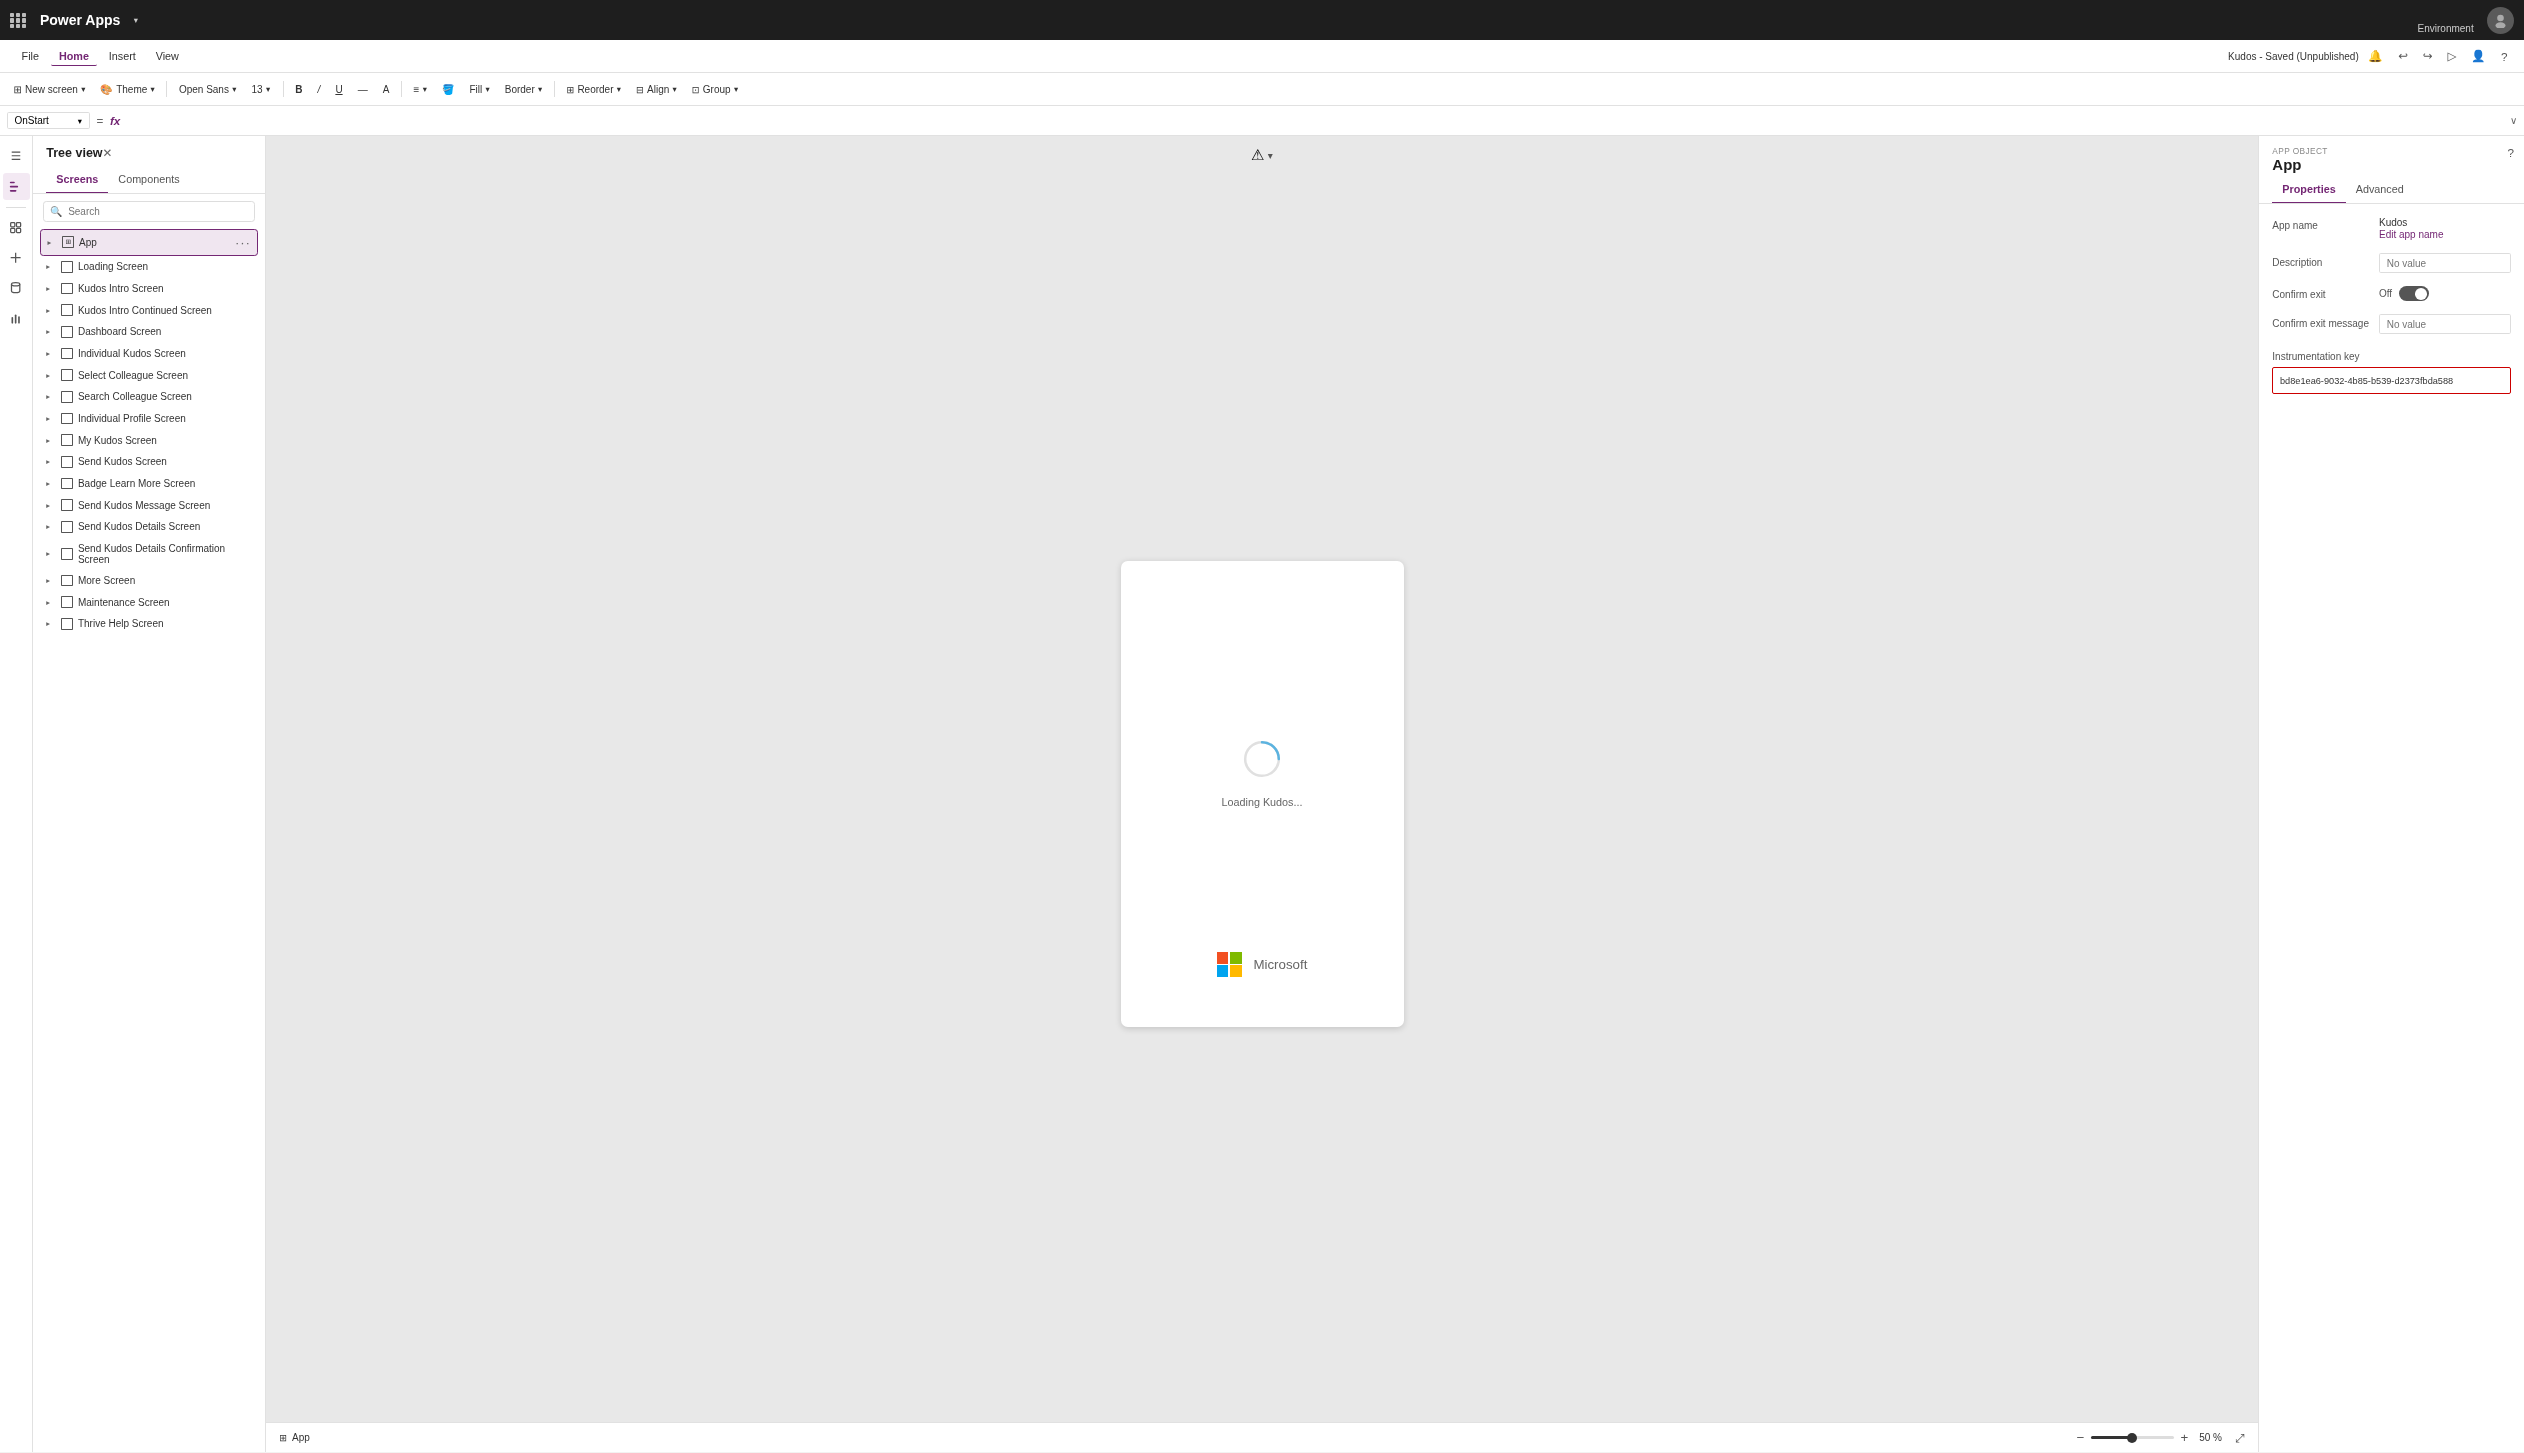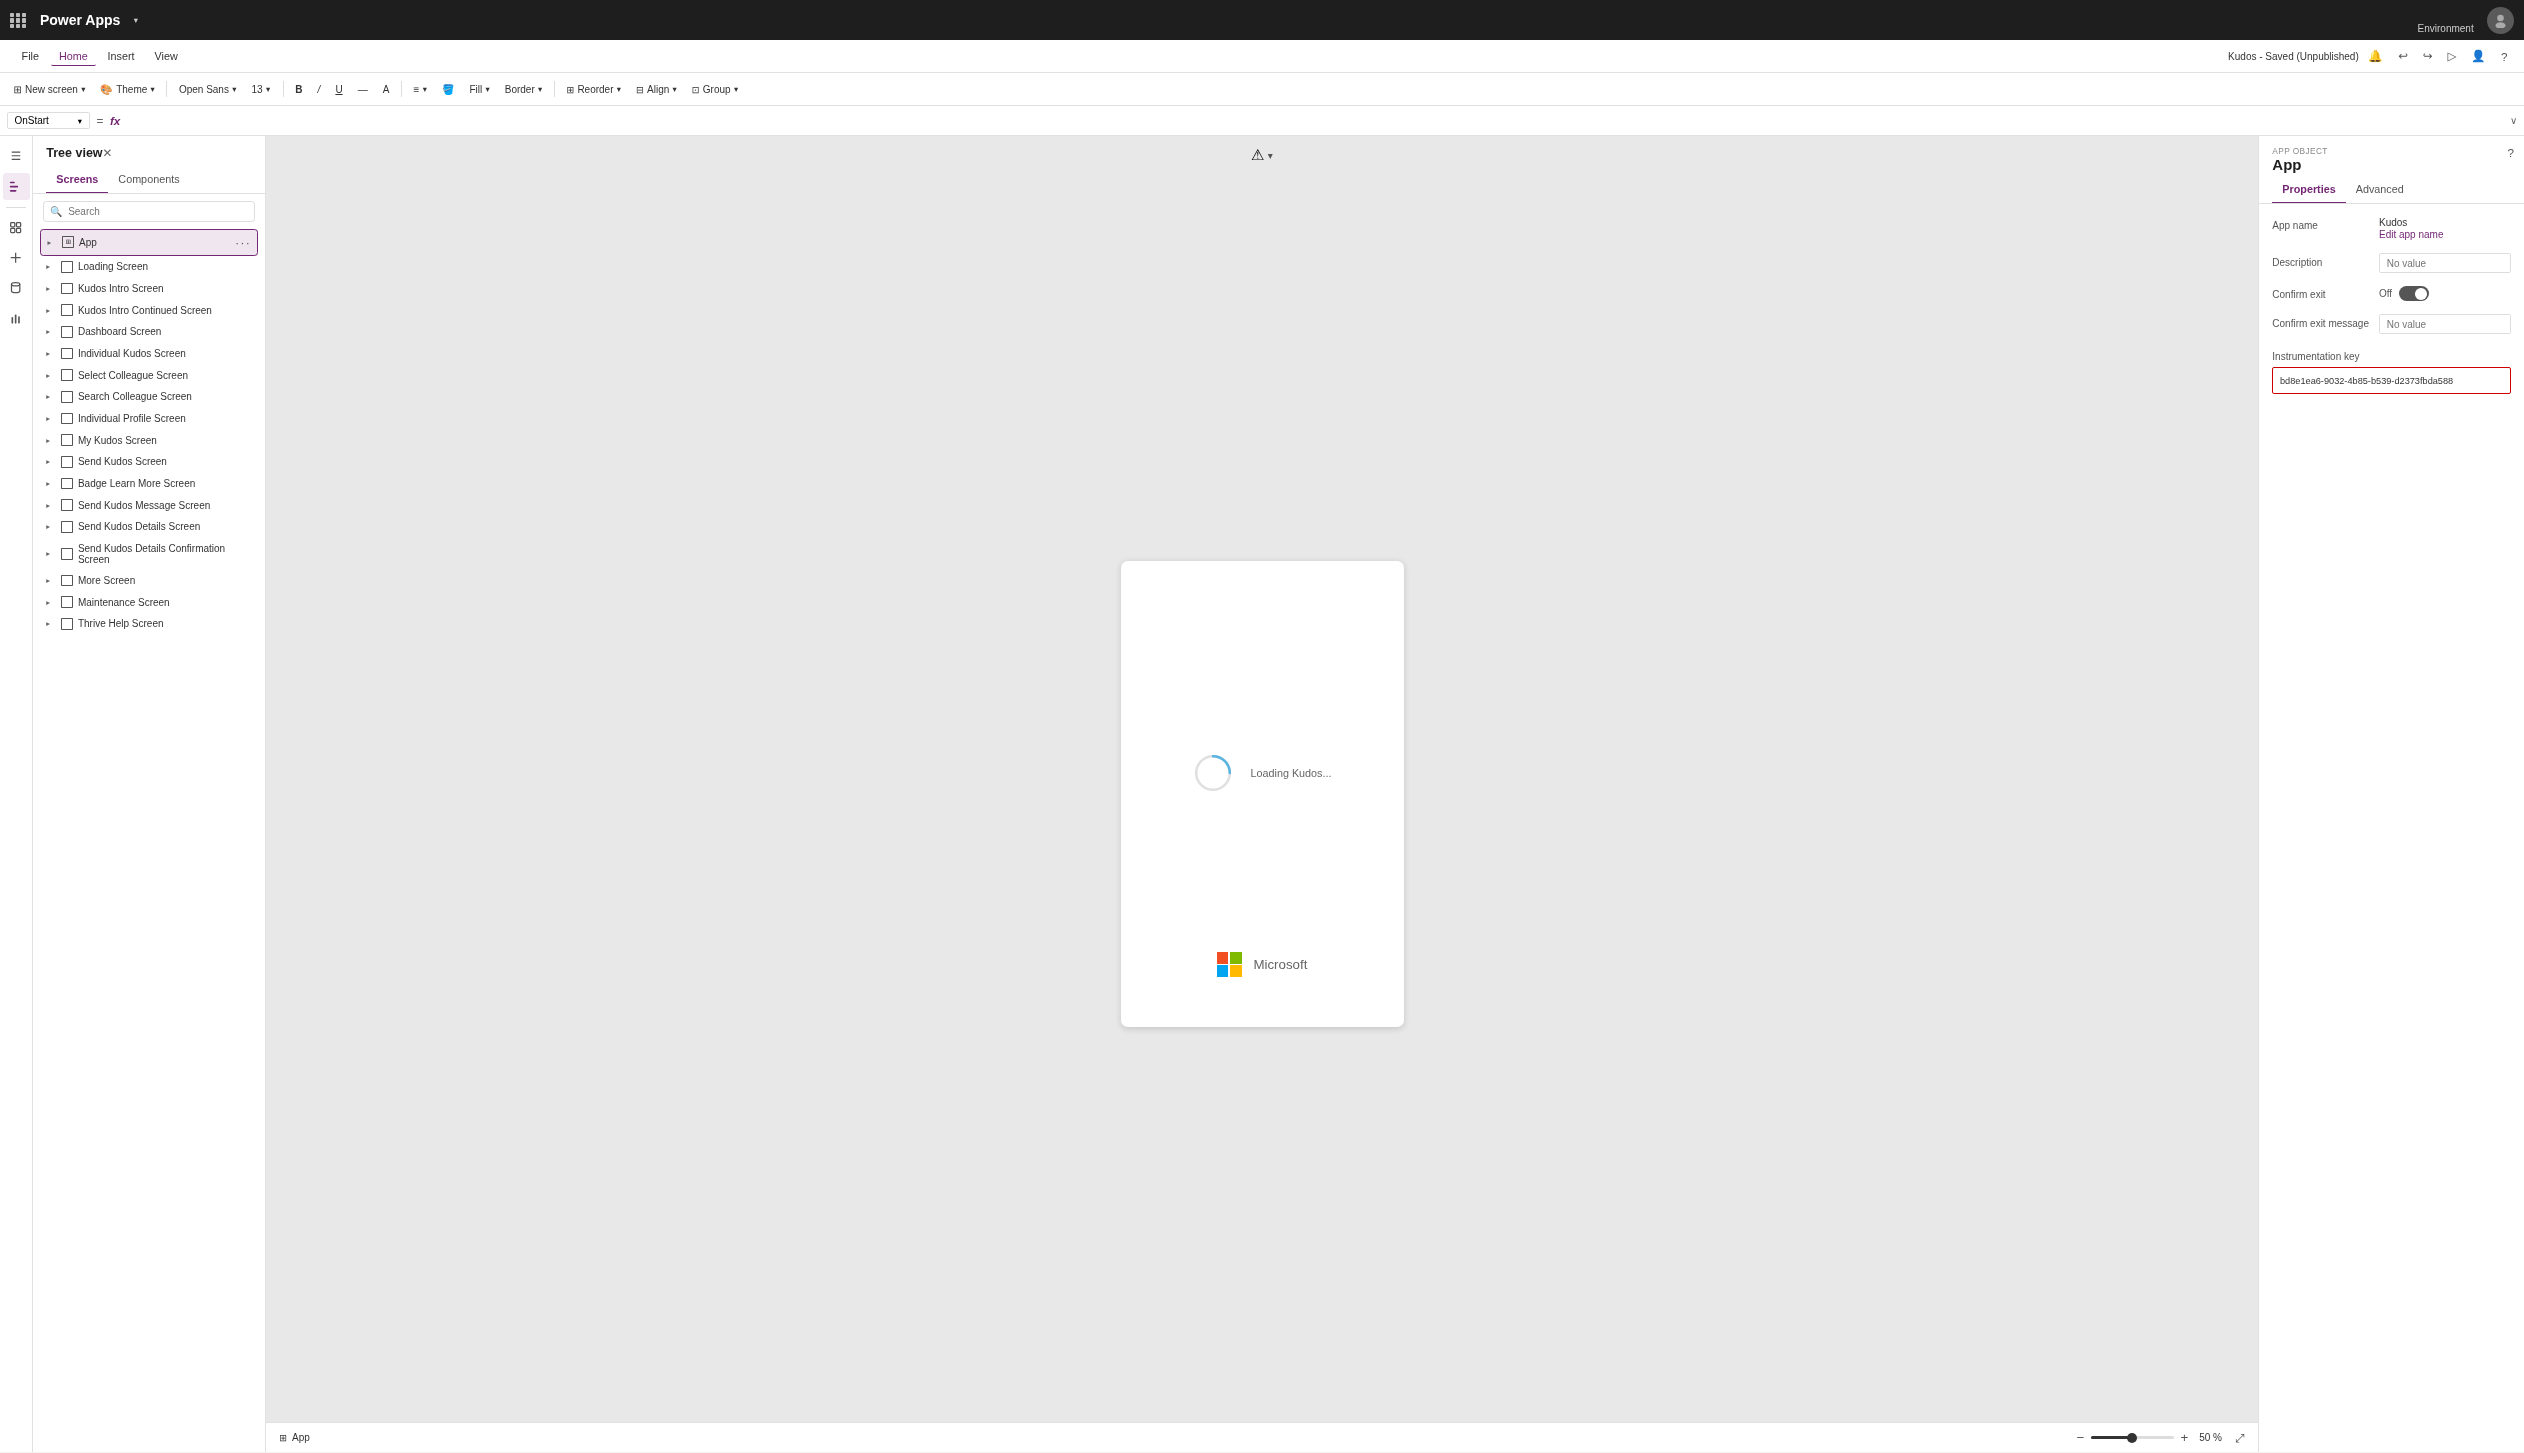--- a/index.html
+++ b/index.html
@@ -18,21 +18,21 @@
     .top-bar-right { margin-left: auto; display: flex; align-items: flex-end; gap: 13.3px; }
     .env-label { font-size: 10px; color: #ccc; }
     .avatar-circle { width: 27px; height: 27px; border-radius: 50%; background: #5a5a5a; display: flex; align-items: center; justify-content: center; color: white; font-size: 11.7px; }
 
     
     .menu-bar {
       display: flex; align-items: center; background: white; height: 33px; border-bottom: 0.8px solid #e1e1e1;
       padding: 0 13.3px; gap: 3.3px;
     }
     .menu-item { padding: 3.3px 8.3px; font-size: 10.8px; cursor: pointer; color: #333; border-radius: 1.7px; }
-    .menu-item.active { font-weight: 400; border-bottom: 1.7px solid #742774; color: #742774; }
+    .menu-item.active { font-weight: 700; border-bottom: 1.7px solid #742774; color: #742774; }
     .menu-bar-right { margin-left: auto; display: flex; align-items: center; gap: 6.7px; font-size: 10px; color: #555; }
     .saved-label { color: #333; font-size: 10px; }
     .toolbar-icons { display: flex; align-items: center; gap: 8.3px; }
     .toolbar-icon-btn { font-size: 11.7px; color: #555; cursor: pointer; padding: 3.3px; }
 
     
     .toolbar {
       display: flex; align-items: center; background: white; height: 33px; border-bottom: 0.8px solid #e1e1e1;
       padding: 0 6.7px; gap: 1.7px;
     }
@@ -89,21 +89,21 @@
 
     
     .canvas-area { flex: 1; background: #e8e8e8; display: flex; flex-direction: column; align-items: center; justify-content: center; position: relative; }
     .canvas-warning { position: absolute; top: 10px; left: 50%; transform: translateX(-50%); display: flex; align-items: center; gap: 3.3px; }
     .warning-icon { font-size: 15px; }
     .canvas-phone {
       width: 283px; height: 466px; background: white; border-radius: 6.7px; box-shadow: 0 1.7px 6.7px rgba(0,0,0,0.15);
       display: flex; flex-direction: column; align-items: center; justify-content: space-between;
       padding: 33px 16.6px 50px;
     }
-    .canvas-phone-top { flex: 1; display: flex; flex-direction: row; align-items: center; justify-content: center; gap: 16px; }
+    .canvas-phone-top { flex: 1; display: flex; flex-direction: column; align-items: center; justify-content: center; gap: 16px; }
     .loading-text { font-size: 10.8px; color: #666; }
     .canvas-phone-bottom { display: flex; align-items: center; gap: 6.7px; }
     .ms-square { width: 11.7px; height: 11.7px; }
     .ms-red { background: #f25022; }
     .ms-green { background: #7fba00; }
     .ms-blue { background: #00a4ef; }
     .ms-yellow { background: #ffb900; }
     .ms-grid { display: grid; grid-template-columns: 1fr 1fr; gap: 1.7px; }
     .ms-name { font-size: 13.3px; color: #666; margin-left: 5px; }
 

